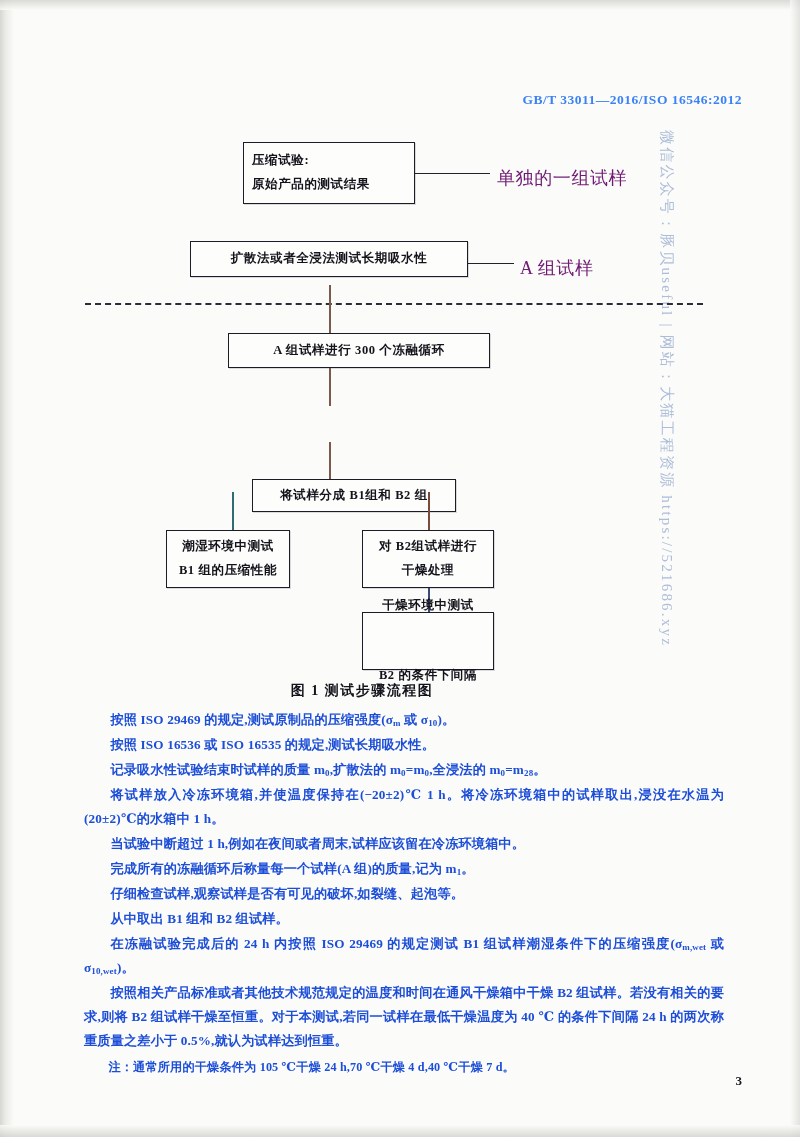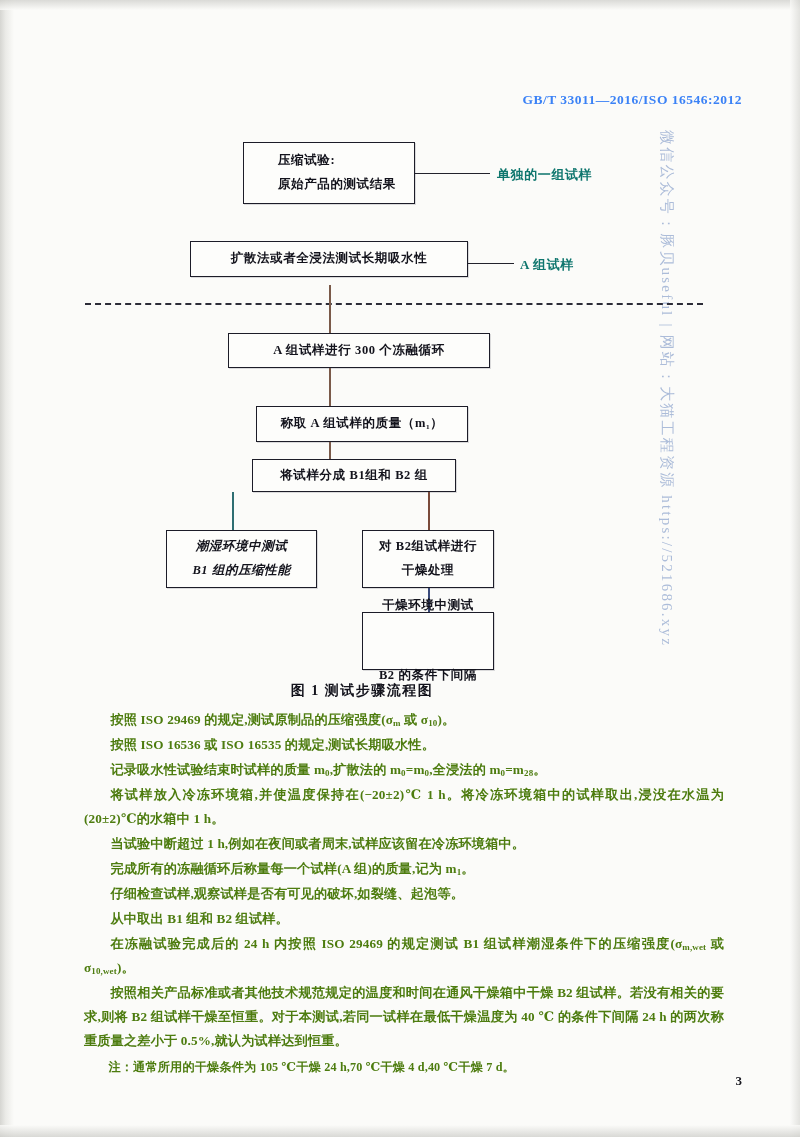--- a/index.html
+++ b/index.html
@@ -97,44 +97,44 @@
     display: flex;
     flex-direction: column;
     align-items: center;
     justify-content: center;
     line-height: 1.9;
     letter-spacing: .6px;
     box-shadow: 1px 1px 0 rgba(120,120,130,.25);
   }
   .fbox.lefttext {
     align-items: flex-start;
-    padding-left: 34px;
+    padding-left: 8px;
   }
   .fbox .ln { white-space: nowrap; }
 
   .connector {
     position: absolute;
     width: 1.6px;
     background: #7a5a4a;
   }
   .connector.teal { background: #2e6e72; }
   .connector.brown { background: #7a4a3a; }
   .connector.navy { background: #3a4a7a; }
 
   .leader {
     position: absolute;
     height: 1.4px;
     background: #22222c;
   }
   .leader-label {
     position: absolute;
     font-family: "Liberation Serif", "DejaVu Serif", serif;
-    font-size: 13px;
-    font-weight: bold;
-    color: #0f766e;
+    font-size: 18px;
+    font-weight: normal;
+    color: #701a75;
     letter-spacing: .6px;
     white-space: nowrap;
   }
   .dashline {
     position: absolute;
     height: 0;
     border-top: 2.4px dashed #2c2c38;
   }
 
   
@@ -153,21 +153,21 @@
 
   
   .body-text {
     position: absolute;
     top: 708px;
     left: 84px;
     width: 640px;
     font-family: "Liberation Serif", "DejaVu Serif", serif;
     font-size: 13.2px;
     font-weight: bold;
-    color: #4d7c0f;
+    color: #1d4ed8;
     line-height: 1.82;
     letter-spacing: .15px;
     text-align: justify;
   }
   .body-text p {
     margin: 0 0 1px 0;
   }
   .body-text p.indent {
     text-indent: 2em;
   }
@@ -226,34 +226,31 @@
     <div class="dashline" style="left:85px; top:178px; width:618px;"></div>
 
     <div class="connector" style="left:329px; top:178px; height:30px;"></div>
 
     <div class="fbox" style="left:228px; top:208px; width:262px; height:35px;">
       <div class="ln">A 组试样进行 300 个冻融循环</div>
     </div>
 
     <div class="connector" style="left:329px; top:243px; height:38px;"></div>
 
-    <div class="fbox" style="left:256px; top:281px; width:212px; height:36px;">
-      <div class="ln">称取 A 组试样的质量（m₁）</div>
-    </div>
 
     <div class="connector" style="left:329px; top:317px; height:37px;"></div>
 
-    <div class="fbox" style="left:252px; top:334px; width:204px; height:33px;">
+    <div class="fbox" style="left:252px; top:354px; width:204px; height:33px;">
       <div class="ln">将试样分成 B1组和 B2 组</div>
     </div>
 
     <div class="connector teal" style="left:232px; top:367px; height:38px;"></div>
     <div class="connector brown" style="left:428px; top:367px; height:38px;"></div>
 
-    <div class="fbox" style="left:166px; top:405px; width:151px; height:58px;font-style:italic;">
+    <div class="fbox" style="left:166px; top:405px; width:124px; height:58px;">
       <div class="ln">潮湿环境中测试</div>
       <div class="ln">B1 组的压缩性能</div>
     </div>
 
     <div class="fbox" style="left:362px; top:405px; width:132px; height:58px;">
       <div class="ln">对 B2组试样进行</div>
       <div class="ln">干燥处理</div>
     </div>
 
     <div class="connector navy" style="left:428px; top:463px; height:27px;"></div>

